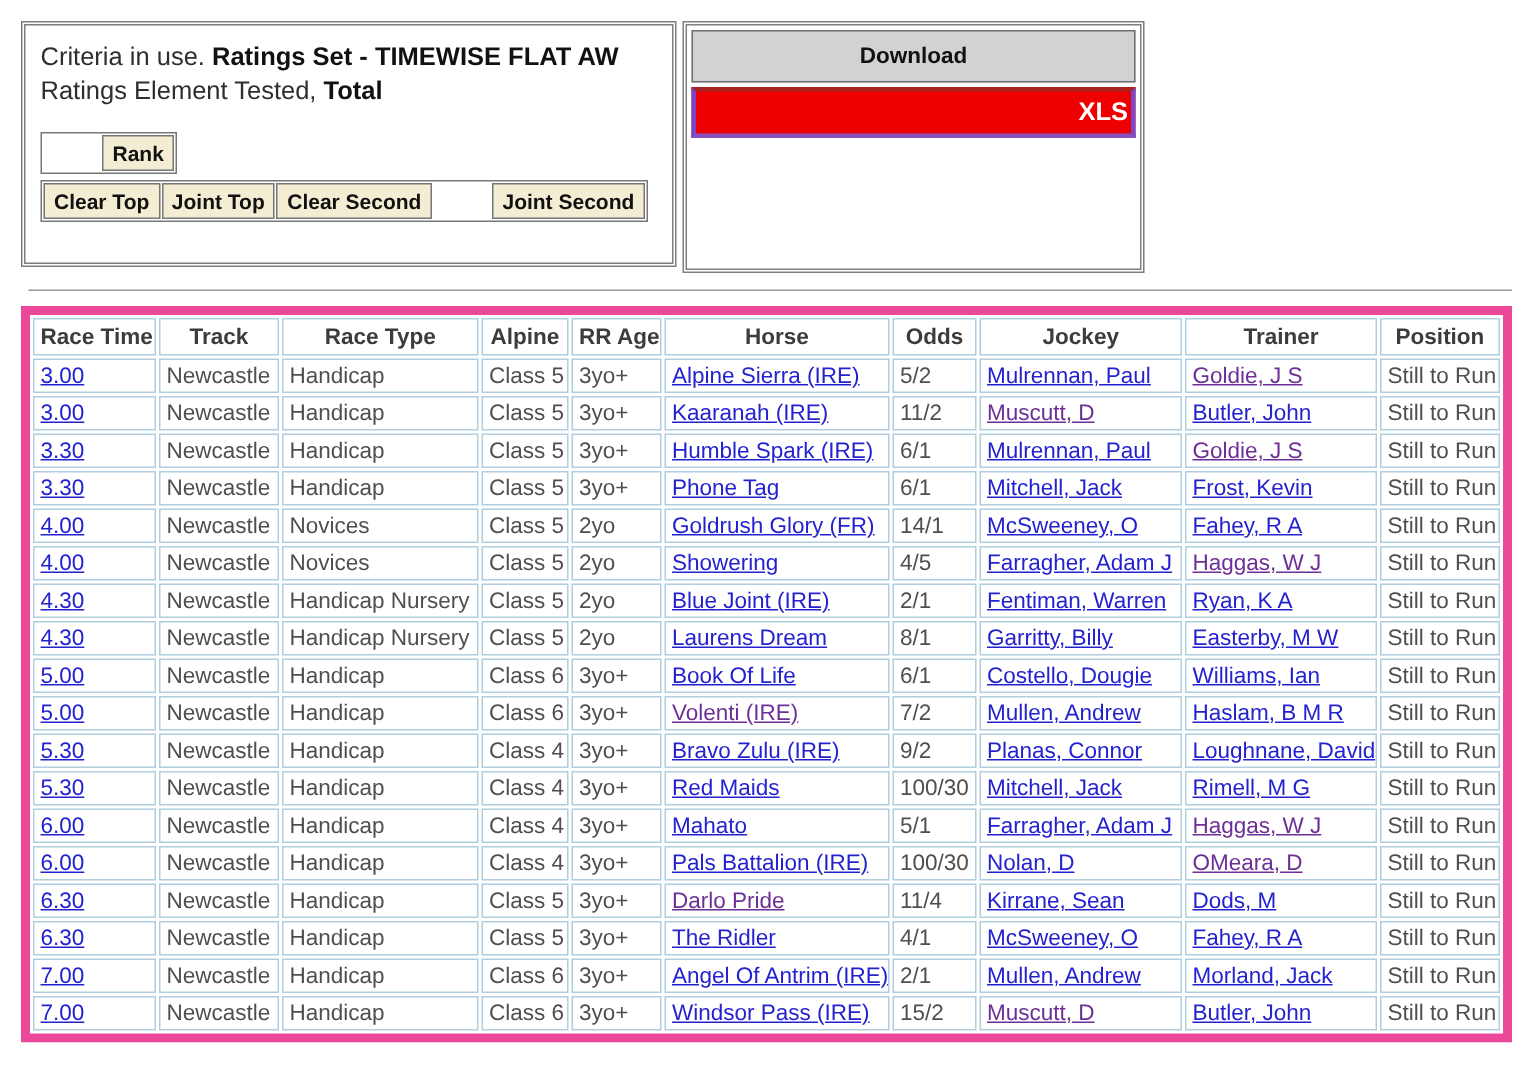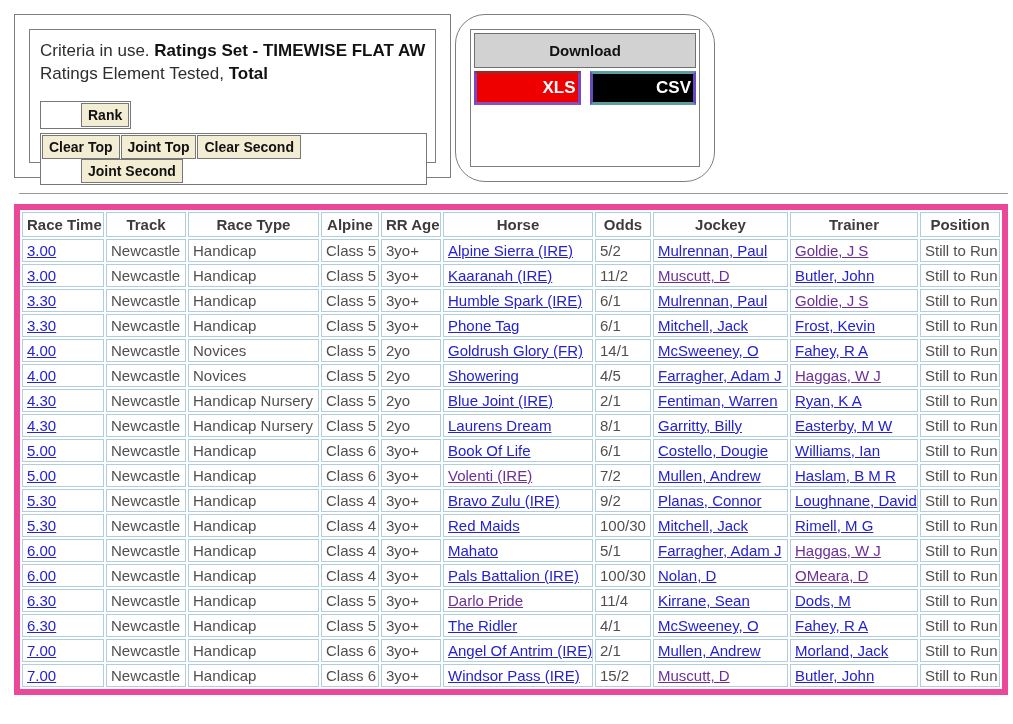--- a/index.html
+++ b/index.html
@@ -6,34 +6,34 @@
     --link:#2422cf; --visited:#6d2f96; --cellborder:#b0cedd; --btnbg:#f3edd3;
     --framegray:#7e7e7e; --textgray:#4f4f4f; --headtext:#3c3c3c;
   }
   *{box-sizing:border-box;}
   html,body{margin:0;padding:0;background:#ffffff;
     font-family:"Liberation Sans","DejaVu Sans",sans-serif;color:#333;}
   .page{width:1013px;padding:14px 0 0 14px;}
 
   
   .top-row{display:flex;align-items:flex-start;gap:4px;}
-  .frame{border:1px solid var(--framegray);padding:14px;background:#fff;}
+  .frame{border:1px solid var(--framegray);padding:1px;background:#fff;}
   .frame-inner{border:1px solid var(--framegray);height:100%;padding:7px 8px;}
   .criteria-frame{width:437px;height:164px;}
   .criteria-text{font-size:17px;color:#2e2e2e;line-height:23px;margin:2px 0 0 2px;}
   .criteria-text b{color:#111;}
   .btn-group{display:inline-block;border:1px solid #777;padding:1px;background:#fff;}
   .btn-cell{display:inline-block;vertical-align:top;border:1px solid #777;
     background:var(--btnbg);color:#111;font-weight:bold;font-size:14px;
     padding:3px 6px;margin:0 1px 0 0;cursor:pointer;white-space:nowrap;}
   .btn-cell:last-child{margin-right:0;margin-left:39px;}
   .rank-wrap{margin:16px 0 4px 2px;}
   .row-buttons{margin-left:2px;}
 
-  .download-frame{width:260px;height:168px;border-radius:30px;}
+  .download-frame{width:308px;height:168px;}
   .download-frame .frame-inner{padding:2px;}
   .dl-header{border:1px solid #6f6f6f;background:#d2d2d2;color:#111;
     font-weight:bold;font-size:15px;text-align:center;padding:8px 2px;margin:1px;}
   .dl-buttons{display:flex;gap:9px;margin:3px 1px 1px 1px;}
   .dl-btn{flex:1;text-align:right;font-weight:bold;font-size:17px;color:#fff;
     padding:4px 2px;cursor:pointer;border:3px solid;}
   .dl-xls{border-color:#a82420 #7648c8 #8a50c0 #7648c8;}
   .dl-csv{border-color:#5f9ea0 #6a48c0 #5f9ea0 #6a48c0;}
 
   hr.separator{border:none;border-top:1px solid #999;margin:11px 5px 10px 5px;}
@@ -73,21 +73,20 @@
           <span class="btn-group" id="criteria-buttons"><span class="btn-cell">Clear Top</span><span class="btn-cell">Joint Top</span><span class="btn-cell">Clear Second</span><span class="btn-cell">Joint Second</span></span>
         </div>
       </div>
     </div>
 
     <div class="frame download-frame">
       <div class="frame-inner">
         <div class="dl-header" style="background: rgb(210, 210, 210);">Download</div>
         <div class="dl-buttons">
           <div class="dl-btn dl-xls" id="xls-btn" style="background: rgb(238, 0, 0);">XLS</div>
-          <div class="dl-btn dl-csv" id="csv-btn" style="background: rgb(0, 0, 0);">CSV</div>
         </div>
       </div>
     </div>
 
   </div>
 
   <hr class="separator">
 
   <table class="races">
     <colgroup>

